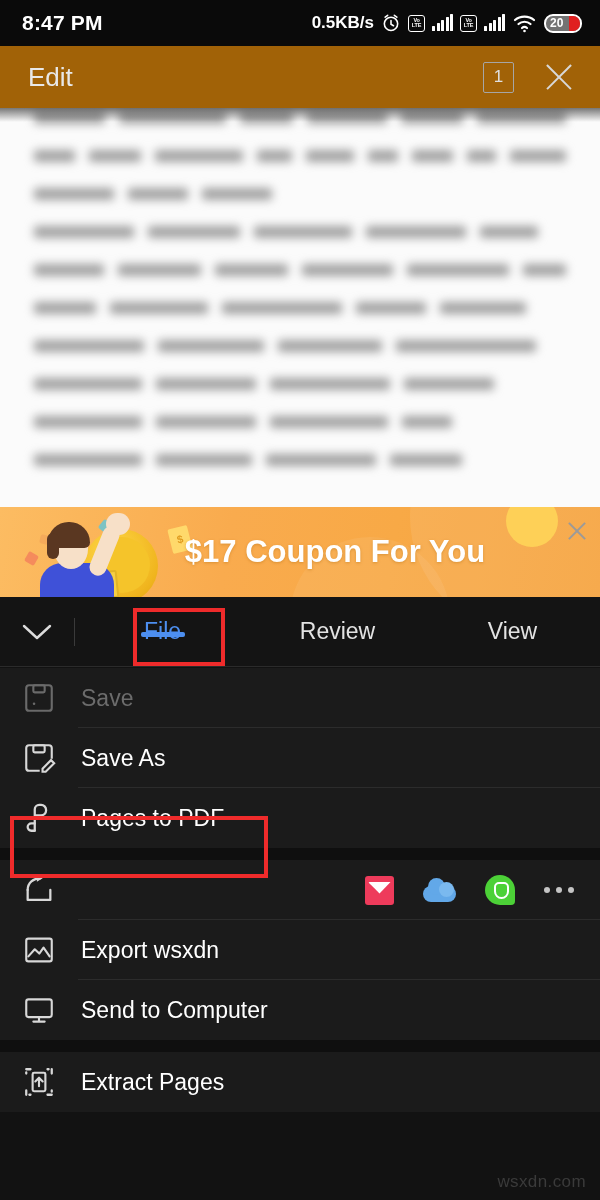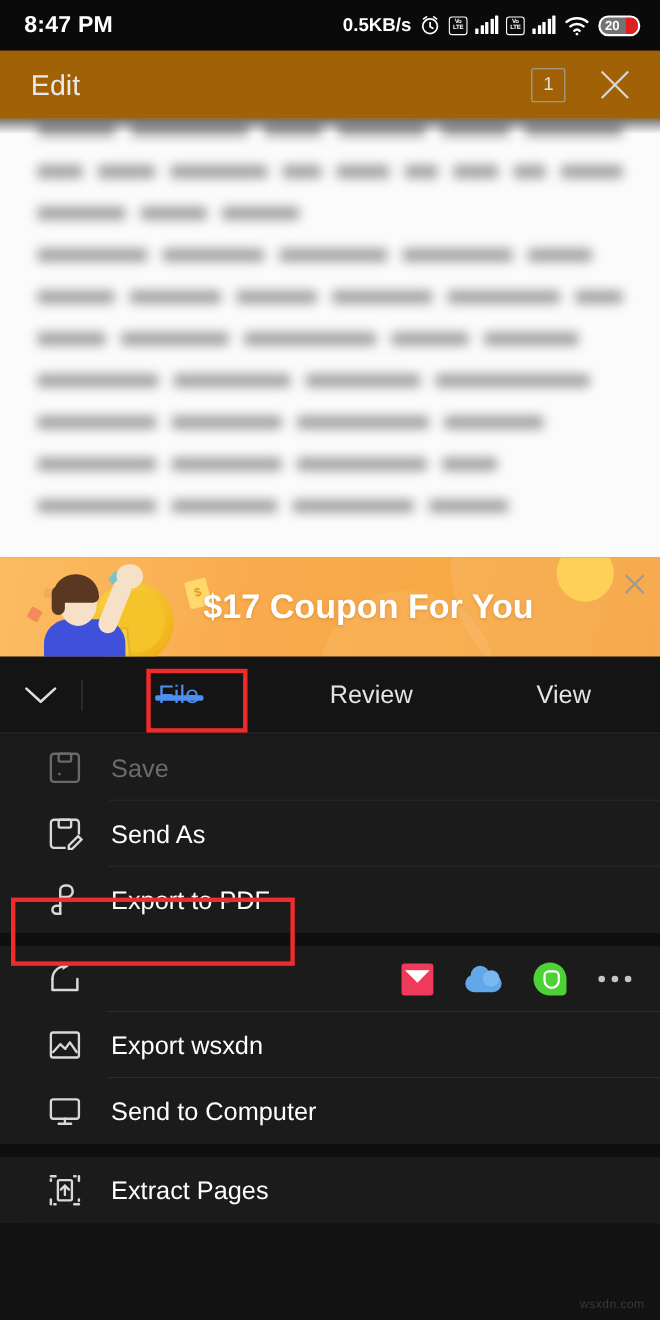--- a/index.html
+++ b/index.html
@@ -149,21 +149,21 @@
   }
   .hl-tab {
     position:absolute; left:133px; top:608px; width:92px; height:58px;
     border:4px solid #ef2b2b; pointer-events:none; z-index:6;
   }
 
   
   .menu { position:absolute; top:668px; left:0; width:600px; background:#1b1b1b; }
   .mrow {
     position:relative; height:60px; display:flex; align-items:center;
-    padding-left:22px; background:#1b1b1b;margin-left:20px;
+    padding-left:22px; background:#1b1b1b;
   }
   .mrow .ico { width:56px; display:flex; align-items:center; justify-content:flex-start; }
   .mrow .lbl { color:#fff; font-size:23px; margin-left:3px; }
   .mrow.disabled .lbl { color:#6c6c6c; }
   .mrow .divider {
     position:absolute; left:78px; right:0; bottom:0; height:1px; background:#2c2c2c;
   }
   .gap { height:12px; background:#0f0f0f; }
   .share-icons { margin-left:auto; display:flex; align-items:center; gap:29px; padding-right:26px; }
   .sq { width:29px; height:29px; border-radius:3px; position:relative; }
@@ -189,21 +189,21 @@
     border:2.6px solid #fff; border-radius:6px 6px 9px 9px; border-top-color:#fff;
   }
   .dots { display:flex; gap:6px; }
   .dots i { width:6px; height:6px; border-radius:50%; background:#c4c4c4; display:block; }
 
   .hl-pdf {
     position:absolute; left:10px; top:816px; width:258px; height:62px;
     border:4px solid #ef2b2b; pointer-events:none; z-index:6;
   }
   .wm {
-    position:absolute; right:14px; bottom:8px; color:#3a3a3a; font-size:11px;
+    position:absolute; right:14px; bottom:8px; color:#3a3a3a; font-size:17px;
     letter-spacing:.4px;
   }
 </style>
 </head>
 <body>
 
 <div id="app">
 
   <div class="statusbar">
     <div class="sb-time">8:47 PM</div>
@@ -401,32 +401,32 @@
     </div>
 
     <div class="mrow">
       <div class="ico">
         <svg width="34" height="34" viewBox="0 0 24 24">
             <path d="M21 12.5V5a2 2 0 0 0-2-2H5a2 2 0 0 0-2 2v14a2 2 0 0 0 2 2h7.5" fill="none" stroke="#d8d8d8" stroke-width="1.5"></path>
             <rect x="8" y="3" width="8" height="5" rx="1" fill="none" stroke="#d8d8d8" stroke-width="1.5"></rect>
             <path d="M20.5 13.5l-6 6v2.2h2.2l6-6z" fill="none" stroke="#d8d8d8" stroke-width="1.5"></path>
           </svg>
       </div>
-      <div class="lbl">Send As</div>
+      <div class="lbl">Save As</div>
       <div class="divider"></div>
     </div>
 
     <div class="mrow">
       <div class="ico">
         <svg width="34" height="34" viewBox="0 0 24 24">
             <path d="M9 21V6a3.2 3.2 0 0 1 3.2-3.2h1.3A3.5 3.5 0 0 1 17 6.3v.4a3.5 3.5 0 0 1-3.5 3.5H9" fill="none" stroke="#d8d8d8" stroke-width="1.6" stroke-linecap="round"></path>
             <path d="M9 21H6.6A2.6 2.6 0 0 1 4 18.4v0A2.6 2.6 0 0 1 6.6 15.8H9" fill="none" stroke="#d8d8d8" stroke-width="1.6" stroke-linecap="round"></path>
           </svg>
       </div>
-      <div class="lbl">Export to PDF</div>
+      <div class="lbl">Pages to PDF</div>
     </div>
 
     <div class="gap"></div>
 
     <div class="mrow">
       <div class="ico">
         <svg width="34" height="34" viewBox="0 0 24 24">
             <path d="M4 12v7h16v-7" fill="none" stroke="#d8d8d8" stroke-width="1.6" stroke-linecap="round" stroke-linejoin="round"></path>
             <path d="M4 12c0-5 4-8.3 9-8.3" fill="none" stroke="#d8d8d8" stroke-width="1.6" stroke-linecap="round"></path>
             <path d="M10.5 1.2L14.6 3.7 10.5 6.2z" fill="#d8d8d8"></path>

